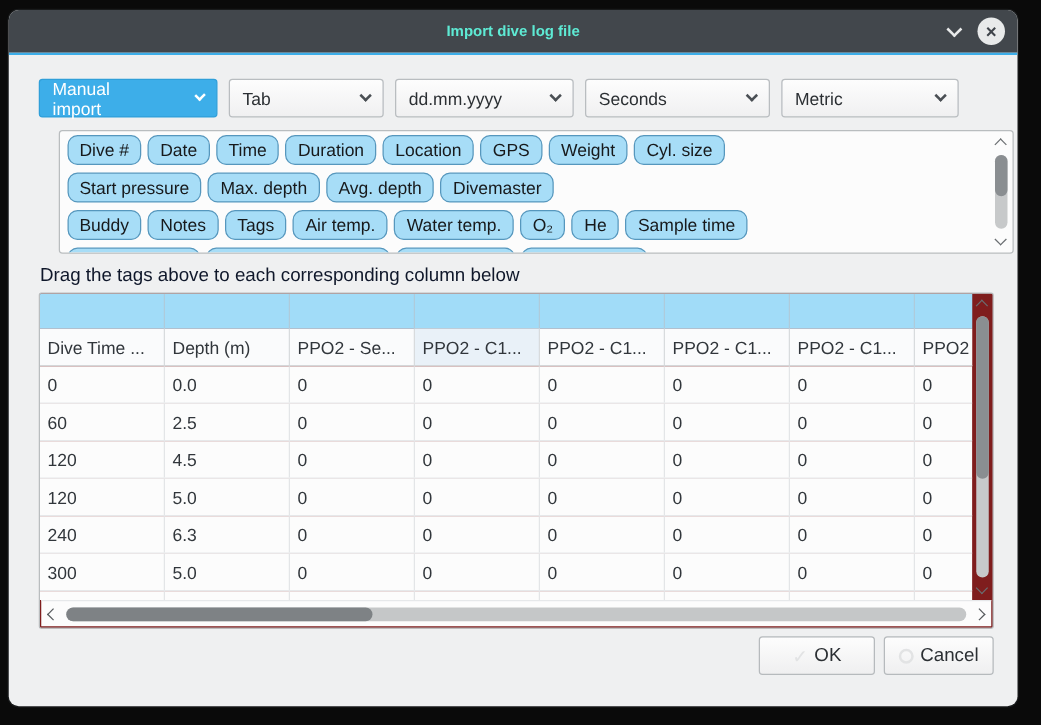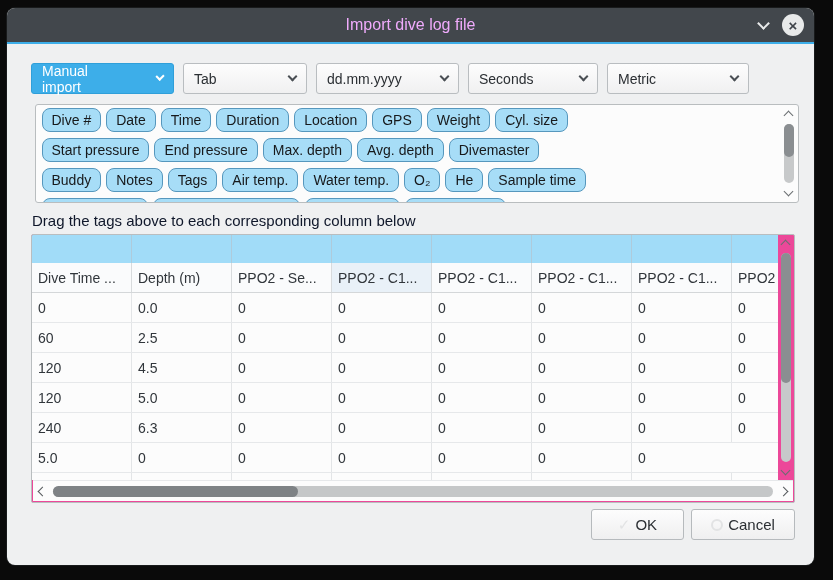--- a/index.html
+++ b/index.html
@@ -13,46 +13,46 @@
   .window {
     position:absolute; left:7px; top:8px; width:807px; height:557px;
     background:#eff0f1; border-radius:8px; overflow:hidden;
     box-shadow:0 0 0 1px #181a1b;
   }
   
   .titlebar {
     height:34px; background:#42474c; position:relative;
     display:flex; align-items:center; justify-content:center;
   }
-  .titlebar .title { color:#f0abfc; font-size:16px; }
+  .titlebar .title { color:#5eead4; font-size:12px;font-weight:bold; }
   .tb-controls { position:absolute; right:10px; top:0; height:34px; display:flex; align-items:center; gap:14px; }
   .tb-chev { width:9px; height:9px; border-right:2px solid #e8eaea; border-bottom:2px solid #e8eaea; transform:rotate(45deg); margin-top:-4px; }
   .close-btn {
     width:22px; height:22px; border-radius:50%; background:#e8eaea;
     display:flex; align-items:center; justify-content:center;
     color:#3f444a; font-size:15px; font-weight:bold; line-height:1; cursor:pointer;
   }
   .accent-line { height:2px; background:#3daee9; }
 
   
   .dropdown-row { position:absolute; left:24px; top:55px; width:764px; display:flex; gap:9px; }
   .dropdown {
     height:31px; border:1px solid #b9bdc0; border-radius:3px;
     background:linear-gradient(#fdfdfd,#f0f0f1);
     display:flex; align-items:center; justify-content:space-between;
     padding:0 10px; font-size:14px; color:#2b2f33; cursor:pointer;gap:37px;
   }
   .dropdown .chev { width:7px; height:7px; border-right:2px solid #4a4f54; border-bottom:2px solid #4a4f54; transform:rotate(45deg); margin-top:-4px; }
   .dropdown.active { background:#3daee9; border-color:#2f9fd9; color:#ffffff; }
   .dropdown.active .chev { border-color:#ffffff; }
-  .dd0 { width:143px; } .dd1 { width:124px; } .dd2 { width:143px; } .dd3 { width:130px;text-align:right; } .dd4 { width:142px; }
+  .dd0 { width:143px; } .dd1 { width:124px; } .dd2 { width:143px; } .dd3 { width:148px;text-align:right; } .dd4 { width:142px; }
 
   
   .tag-box {
-    position:absolute; left:28px; top:96px; width:764px; height:99px;
+    position:absolute; left:40px; top:96px; width:764px; height:99px;
     background:#fcfcfc; border:1px solid #b9bdbf; border-radius:3px; overflow:hidden;
   }
   .tag-area { position:absolute; left:3px; top:2px; right:18px; bottom:0; overflow:hidden; }
   .tag-row { display:flex; flex-wrap:nowrap; margin-bottom:4px; }
   .tag {
     height:24px; background:#a7ddf7; border:1.5px solid #5697bd; border-radius:8px;
     font-size:14px; color:#17191b; padding:0 9px; margin:1px 2.5px;
     display:flex; align-items:center; white-space:nowrap; cursor:grab;
   }
   
@@ -63,21 +63,21 @@
   .v-track { position:absolute; left:2px; top:17px; bottom:17px; width:10px; background:#c7c9ca; border-radius:5px; }
   .v-thumb { position:absolute; left:0; width:10px; background:#8a8e91; border-radius:5px; }
   .tag-box .v-thumb { top:0; height:56%; }
 
   
   .drag-label { position:absolute; left:25px; top:204px; font-size:15px; color:#0f172a; }
 
   
   .table-frame {
     position:absolute; left:24px; top:226px; width:764px; height:269px;
-    background:#ec4899; border:1px solid #b9bdbf; border-radius:2px; overflow:hidden;
+    background:#7f1d1d; border:1px solid #b9bdbf; border-radius:2px; overflow:hidden;
   }
   .tbl-cells { position:absolute; left:0; top:0; right:16px; bottom:22px; overflow:hidden; }
   .trow { display:flex; }
   .cell { width:100px; flex:0 0 auto; border-right:1px solid #e3e5e7; padding-left:6px; display:flex; align-items:center; font-size:14px; color:#31363b; overflow:hidden; white-space:nowrap; }
   .cell:last-child { width:47px; border-right:none;text-align:right; }
   .drop-row { height:28px; background:#a1dcf8; }
   .drop-row .cell { border-right:1px solid #aecbdb; }
   .drop-row .cell:last-child { border-right:none; }
   .head-row { height:30px; background:#fafbfc; border-bottom:1px solid #d4d7d9; }
   .head-row .cell { border-right:1px solid #d8dbdd; }
@@ -95,21 +95,21 @@
   .h-thumb { position:absolute; left:0; top:0; height:11px; width:34%; background:#7e8285; border-radius:6px; }
 
   
   .button-row { position:absolute; left:24px; top:501px; width:764px; display:flex; justify-content:flex-end; gap:7px; }
   .btn {
     height:31px; border:1px solid #b6babd; border-radius:3px;
     background:linear-gradient(#fdfdfd,#efeff0);
     font-size:15px; color:#2b2f33; display:flex; align-items:center; justify-content:center;
     cursor:pointer;
   }
-  .btn-ok { width:93px; } .btn-cancel { width:104px; }
+  .btn-ok { width:93px; } .btn-cancel { width:88px; }
   .ghost-check { color:#e2e3e4; font-size:15px; margin-right:5px; }
   .ghost-circle { width:12px; height:12px; border:2px solid #e2e3e4; border-radius:50%; margin-right:5px; }
 </style>
 </head>
 <body>
 
 <div class="window">
 
   <div class="titlebar">
     <span class="title">Import dive log file</span>
@@ -152,21 +152,20 @@
           <div class="tag">Date</div>
           <div class="tag">Time</div>
           <div class="tag">Duration</div>
           <div class="tag">Location</div>
           <div class="tag">GPS</div>
           <div class="tag">Weight</div>
           <div class="tag">Cyl. size</div>
         </div>
         <div class="tag-row">
           <div class="tag">Start pressure</div>
-          <div class="tag">End pressure</div>
           <div class="tag">Max. depth</div>
           <div class="tag">Avg. depth</div>
           <div class="tag">Divemaster</div>
         </div>
         <div class="tag-row">
           <div class="tag">Buddy</div>
           <div class="tag">Notes</div>
           <div class="tag">Tags</div>
           <div class="tag">Air temp.</div>
           <div class="tag">Water temp.</div>
@@ -259,20 +258,21 @@
             <div class="cell">240</div>
             <div class="cell">6.3</div>
             <div class="cell">0</div>
             <div class="cell">0</div>
             <div class="cell">0</div>
             <div class="cell">0</div>
             <div class="cell">0</div>
             <div class="cell">0</div>
           </div>
           <div class="trow data-row">
+            <div class="cell">300</div>
             <div class="cell">5.0</div>
             <div class="cell">0</div>
             <div class="cell">0</div>
             <div class="cell">0</div>
             <div class="cell">0</div>
             <div class="cell">0</div>
             <div class="cell">0</div>
           </div>
           <div class="trow data-row">
             <div class="cell"></div>

